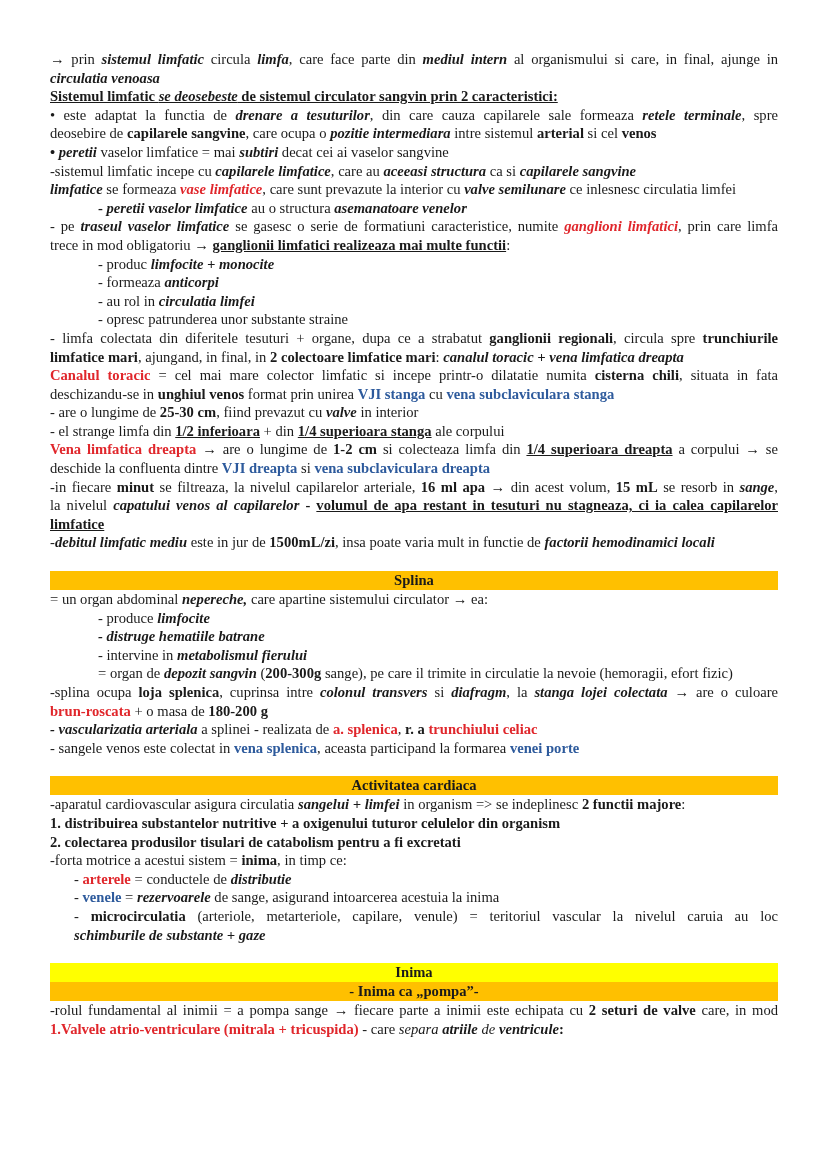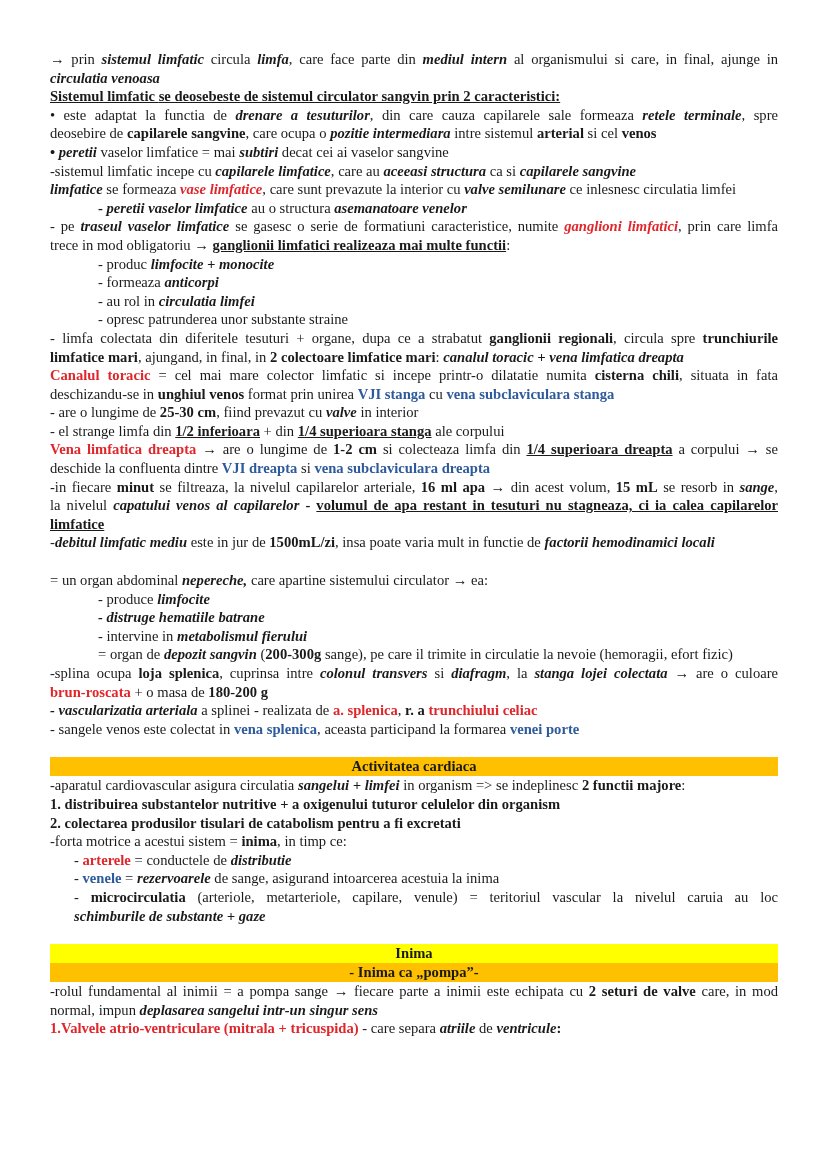--- a/index.html
+++ b/index.html
@@ -7,21 +7,21 @@
     width: 828px; height: 1169px; overflow: hidden;
     font-family: "Liberation Serif", serif;
     font-size: 14.6px; color: #1a1a1a;
   }
   .page { position: absolute; left: 50px; top: 50px; width: 728px; }
   .line { line-height: 18.6px; text-align: justify; text-align-last: left; white-space: normal; }
   .just { text-align: justify; text-align-last: justify; }
   .ind1 { padding-left: 48px; }
   .ind2 { padding-left: 24px; }
   .b { font-weight: bold; }
-  .i { }
+  .i { font-style: italic; }
   .bi { font-weight: bold; font-style: italic; }
   .u { text-decoration: underline; }
   .red { color: #e0262b; }
   .blue { color: #2d5a9c; }
   .bar {
     text-align: center; font-weight: bold; line-height: 19px; height: 19px;
   }
   .bar-orange { background: #ffc000; }
   .bar-yellow { background: #ffff00; }
   .gap { height: 19px; }
@@ -67,20 +67,21 @@
   <div class="line"><span>deschide la confluenta dintre </span><span class="b blue">VJI dreapta</span><span> si </span><span class="b blue">vena subclaviculara dreapta</span></div>
 
   <div class="line just"><span>-in fiecare </span><span class="b">minut</span><span> se filtreaza, la nivelul capilarelor arteriale, </span><span class="b">16 ml apa</span><span> → din acest volum, </span><span class="b">15 mL</span><span> se resorb in </span><span class="bi">sange</span><span>,</span></div>
   <div class="line just"><span>la nivelul </span><span class="bi">capatului venos al capilarelor</span><span class="b"> - </span><span class="b u">volumul de apa restant in tesuturi nu stagneaza, ci ia calea capilarelor</span></div>
   <div class="line b u">limfatice</div>
 
   <div class="line"><span>-</span><span class="bi">debitul limfatic mediu</span><span> este in jur de </span><span class="b">1500mL/zi</span><span>, insa poate varia mult in functie de </span><span class="bi">factorii hemodinamici locali</span></div>
 
   <div class="gap"></div>
 
+  <div class="bar bar-orange">Splina</div>
   <div class="line"><span>= un organ abdominal </span><span class="bi">nepereche,</span><span> care apartine sistemului circulator → ea:</span></div>
   <div class="line ind1"><span>- produce </span><span class="bi">limfocite</span></div>
   <div class="line ind1 bi"><span>- distruge hematiile batrane</span></div>
   <div class="line ind1"><span>- intervine in </span><span class="bi">metabolismul fierului</span></div>
   <div class="line ind1"><span>= organ de </span><span class="bi">depozit sangvin</span><span> (</span><span class="b">200-300g</span><span> sange), pe care il trimite in circulatie la nevoie (hemoragii, efort fizic)</span></div>
   <div class="line just"><span>-splina ocupa </span><span class="b">loja splenica</span><span>, cuprinsa intre </span><span class="bi">colonul transvers</span><span> si </span><span class="bi">diafragm</span><span>, la </span><span class="bi">stanga lojei colectata</span><span> → are o culoare</span></div>
   <div class="line"><span class="b red">brun-roscata</span><span> + o masa de </span><span class="b">180-200 g</span></div>
   <div class="line"><span class="bi">- vascularizatia arteriala</span><span> a splinei - realizata de </span><span class="b red">a. splenica</span><span>, </span><span class="b">r. a </span><span class="b red">trunchiului celiac</span></div>
   <div class="line"><span>- sangele venos este colectat in </span><span class="b blue">vena splenica</span><span>, aceasta participand la formarea </span><span class="b blue">venei porte</span></div>
 
@@ -94,16 +95,15 @@
   <div class="line ind2"><span>- </span><span class="b red">arterele</span><span> = conductele de </span><span class="bi">distributie</span></div>
   <div class="line ind2"><span>- </span><span class="b blue">venele</span><span> = </span><span class="bi">rezervoarele</span><span> de sange, asigurand intoarcerea acestuia la inima</span></div>
   <div class="line ind2 just"><span>- </span><span class="b">microcirculatia</span><span> (arteriole, metarteriole, capilare, venule) = teritoriul vascular la nivelul caruia au loc</span></div>
   <div class="line ind2 bi">schimburile de substante + gaze</div>
 
   <div class="gap"></div>
 
   <div class="bar bar-yellow">Inima</div>
   <div class="bar bar-orange">- Inima ca „pompa”-</div>
   <div class="line just"><span>-rolul fundamental al inimii = a pompa sange → fiecare parte a inimii este echipata cu </span><span class="b">2 seturi de valve</span><span> care, in mod</span></div>
-  <div class="line"><span>normal, impun </span><span class="bi">deplasarea sangelui intr-un singur sens</span></div>
   <div class="line"><span class="b red">1.Valvele atrio-ventriculare (mitrala + tricuspida)</span><span> - care </span><span class="i">separa</span><span> </span><span class="bi">atriile</span><span class="i"> de </span><span class="bi">ventricule</span><span class="b">:</span></div>
 
 </div>
 
 </body></html>

